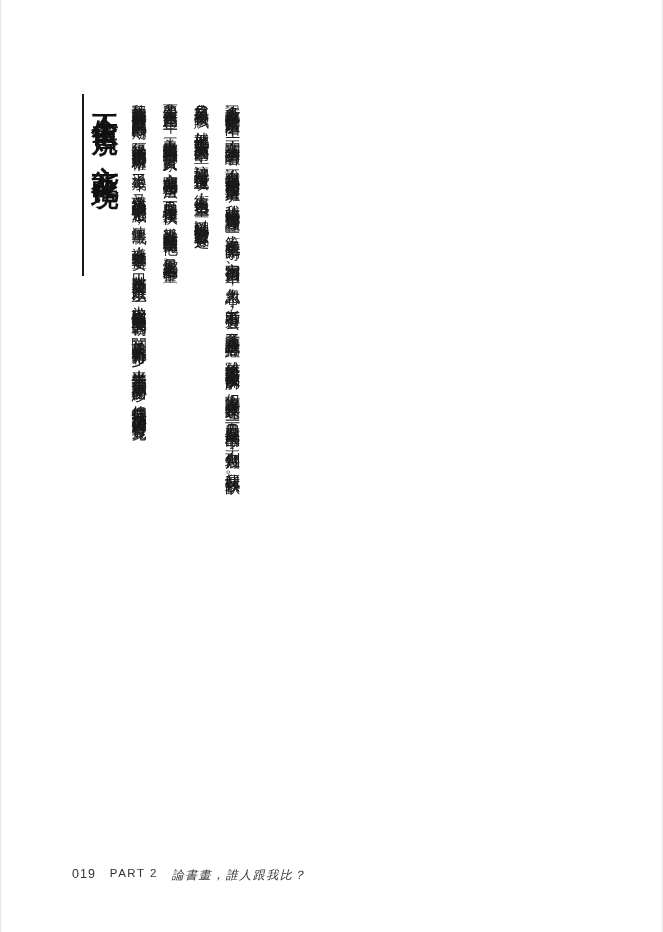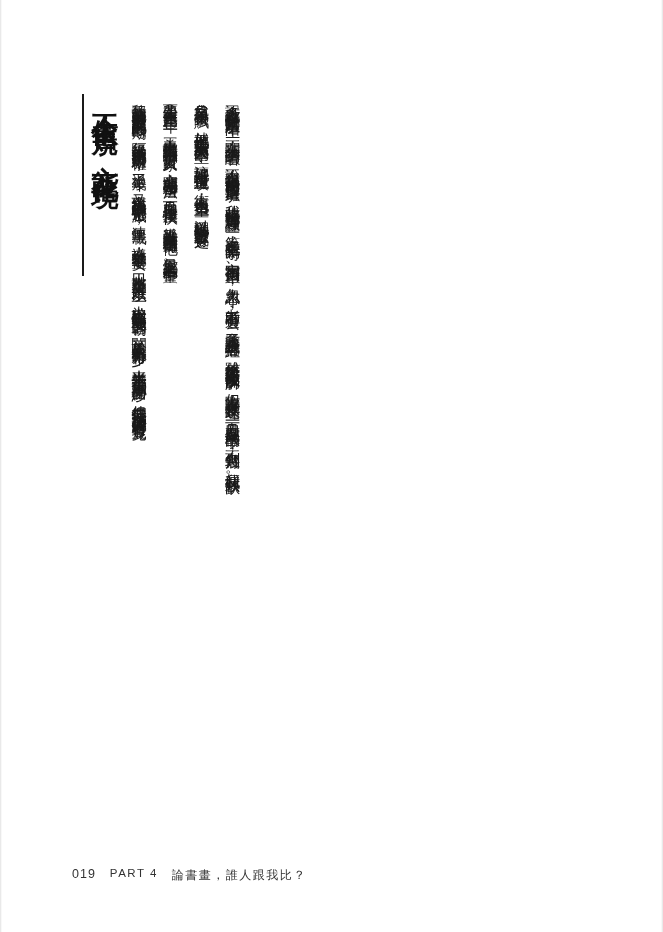--- a/index.html
+++ b/index.html
@@ -114,20 +114,21 @@
   .part-label {
     font-size: 11.5px;
     letter-spacing: 1.5px;
     color: #333333;
     font-family: "Liberation Sans", sans-serif;
   }
   .running-head {
     font-size: 12px;
     letter-spacing: 1.5px;
     color: #333333;
+    font-style: italic;
   }
 </style>
 </head>
 <body>
 
 <div class="page">
   <div class="page-edge-left"></div>
   <div class="page-edge-right"></div>
 
   <div class="body-area">
@@ -138,16 +139,16 @@
     </div>
 
     <div class="vtext para" style="order:1; max-height:100%;">魏晉南北朝是中國歷史最混亂的一段時期，每隔幾年就會跑出個新政權；過了幾年，又會出現更強的政權把它滅了。連年混戰，導致社會動盪不安，人口整整消失百分之八十以上。由於出生在情勢並不安穩的晉朝，關於王羲之的史料十分希少，大半生平幾乎都蒙上了一層神祕面紗，使得我們只能透過極少量的資料一窺究竟。</div>
     <div class="vtext para" style="order:2;">西晉太安二年（西元三〇三年），王羲之出生於琅琊郡臨沂一戶富貴人家，七歲就開始學習書法，而且學習速度很快，幾乎沒有什麼字體難得倒他，是鄉里著名的小神童。</div>
     <div class="vtext para" style="order:3;">父親見兒子很有天賦，就把他送入女書法家衛夫人的學堂，讓她好好培育這塊璞玉。衛夫人也不負重望，以她獨特的方法教育王羲之。</div>
     <div class="vtext para" style="order:4;">許多人應該都對「兒童書法班」不陌生：正在閱讀本書的讀者，說不定也有很高的比例曾參加過書法班。我小時候也參加過這類課程，第一次拿毛筆寫字時，字寫得東倒西歪、忽大忽小，老師看不過去，拿了摹本讓我跟著描紅。雖然後來對書法有比較深的了解，但臨摹實在太枯燥乏味，而且一直在做同樣的事，不到幾個月，我便興致缺缺。</div>
   </div>
 
   <div class="footer">
     <span class="folio">019</span>
-    <span class="part-label">PART 4</span>
+    <span class="part-label">PART 2</span>
     <span class="running-head">論書畫，誰人跟我比？</span>
   </div>
 </div>
 
 </body></html>

